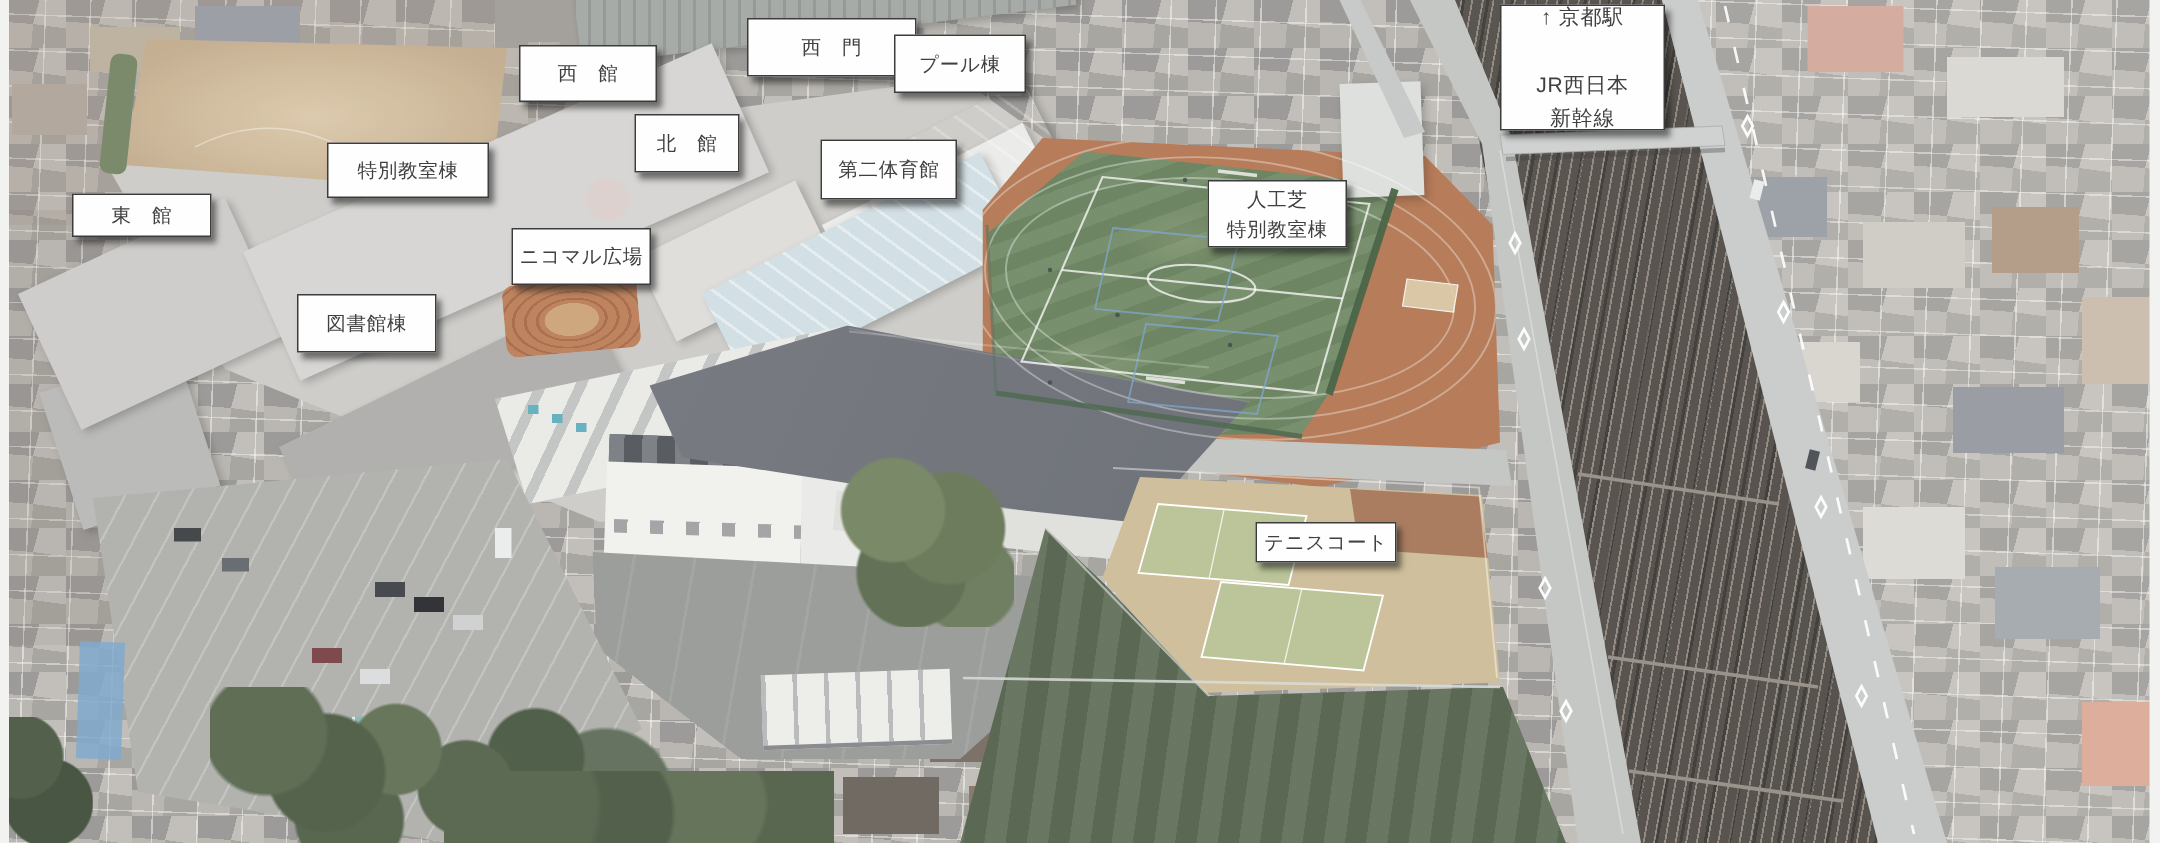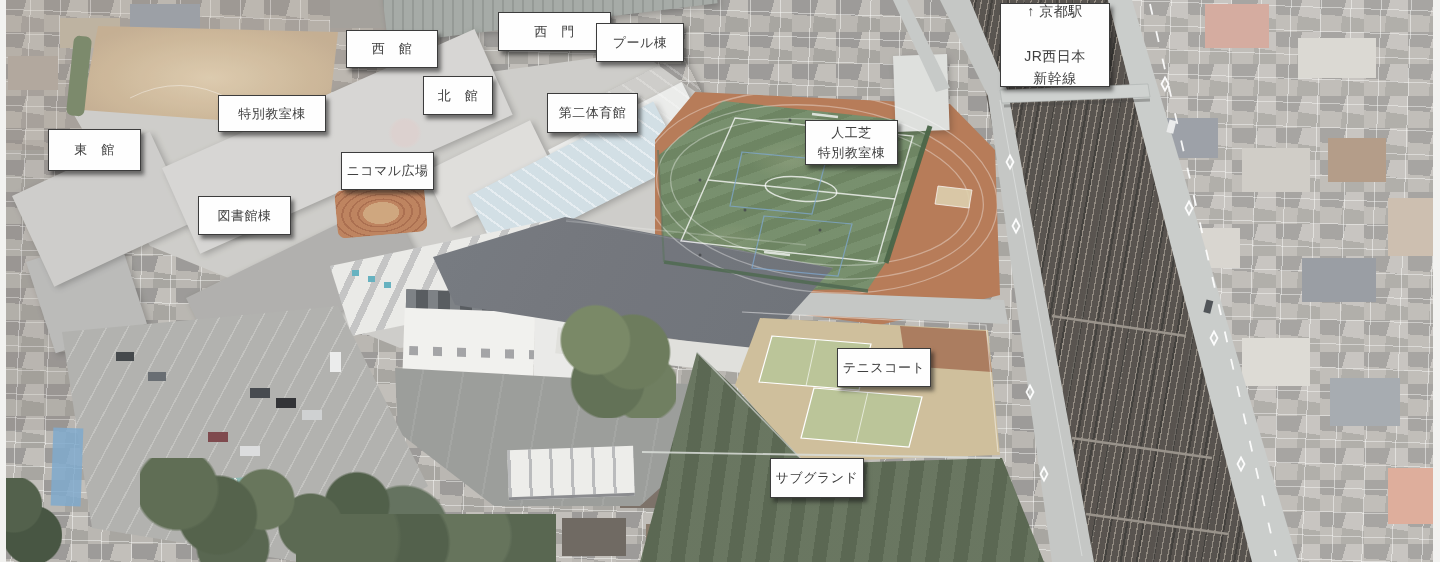--- a/index.html
+++ b/index.html
@@ -334,25 +334,24 @@
     <div class="abs haze"></div>
     <div class="abs frame-l"></div>
     <div class="abs frame-r"></div>
 
     <div class="map-label" style="left:346px;top:30px;width:92px;height:38px">西　館</div>
     <div class="map-label" style="left:498px;top:12px;width:113px;height:39px">西　門</div>
     <div class="map-label" style="left:596px;top:23px;width:88px;height:39px">プール棟</div>
     <div class="map-label" style="left:423px;top:76px;width:70px;height:39px">北　館</div>
     <div class="map-label" style="left:218px;top:95px;width:108px;height:37px">特別教室棟</div>
     <div class="map-label" style="left:547px;top:93px;width:91px;height:40px">第二体育館</div>
-    <div class="map-label" style="left:48px;top:129px;width:93px;height:42px">東　館</div>
+    <div class="map-label" style="left:48px;top:129px;width:93px;height:29px">東　館</div>
     <div class="map-label" style="left:805px;top:120px;width:93px;height:45px">人工芝
 特別教室棟</div>
     <div class="map-label lg" style="left:1000px;top:3px;width:110px;height:84px">↑ 京都駅
 
 JR西日本
 新幹線</div>
     <div class="map-label" style="left:341px;top:152px;width:93px;height:38px">ニコマル広場</div>
     <div class="map-label" style="left:198px;top:196px;width:93px;height:39px">図書館棟</div>
-    <div class="map-label" style="left:837px;top:348px;width:94px;height:39px">テニスコート</div>
-    <div class="map-label" style="left:770px;top:458px;width:94px;height:40px">サブグランド</div>
+    <div class="map-label" style="left:837px;top:348px;width:94px;height:27px">テニスコート</div>
   </div>
 </div>
 
 </body></html>

